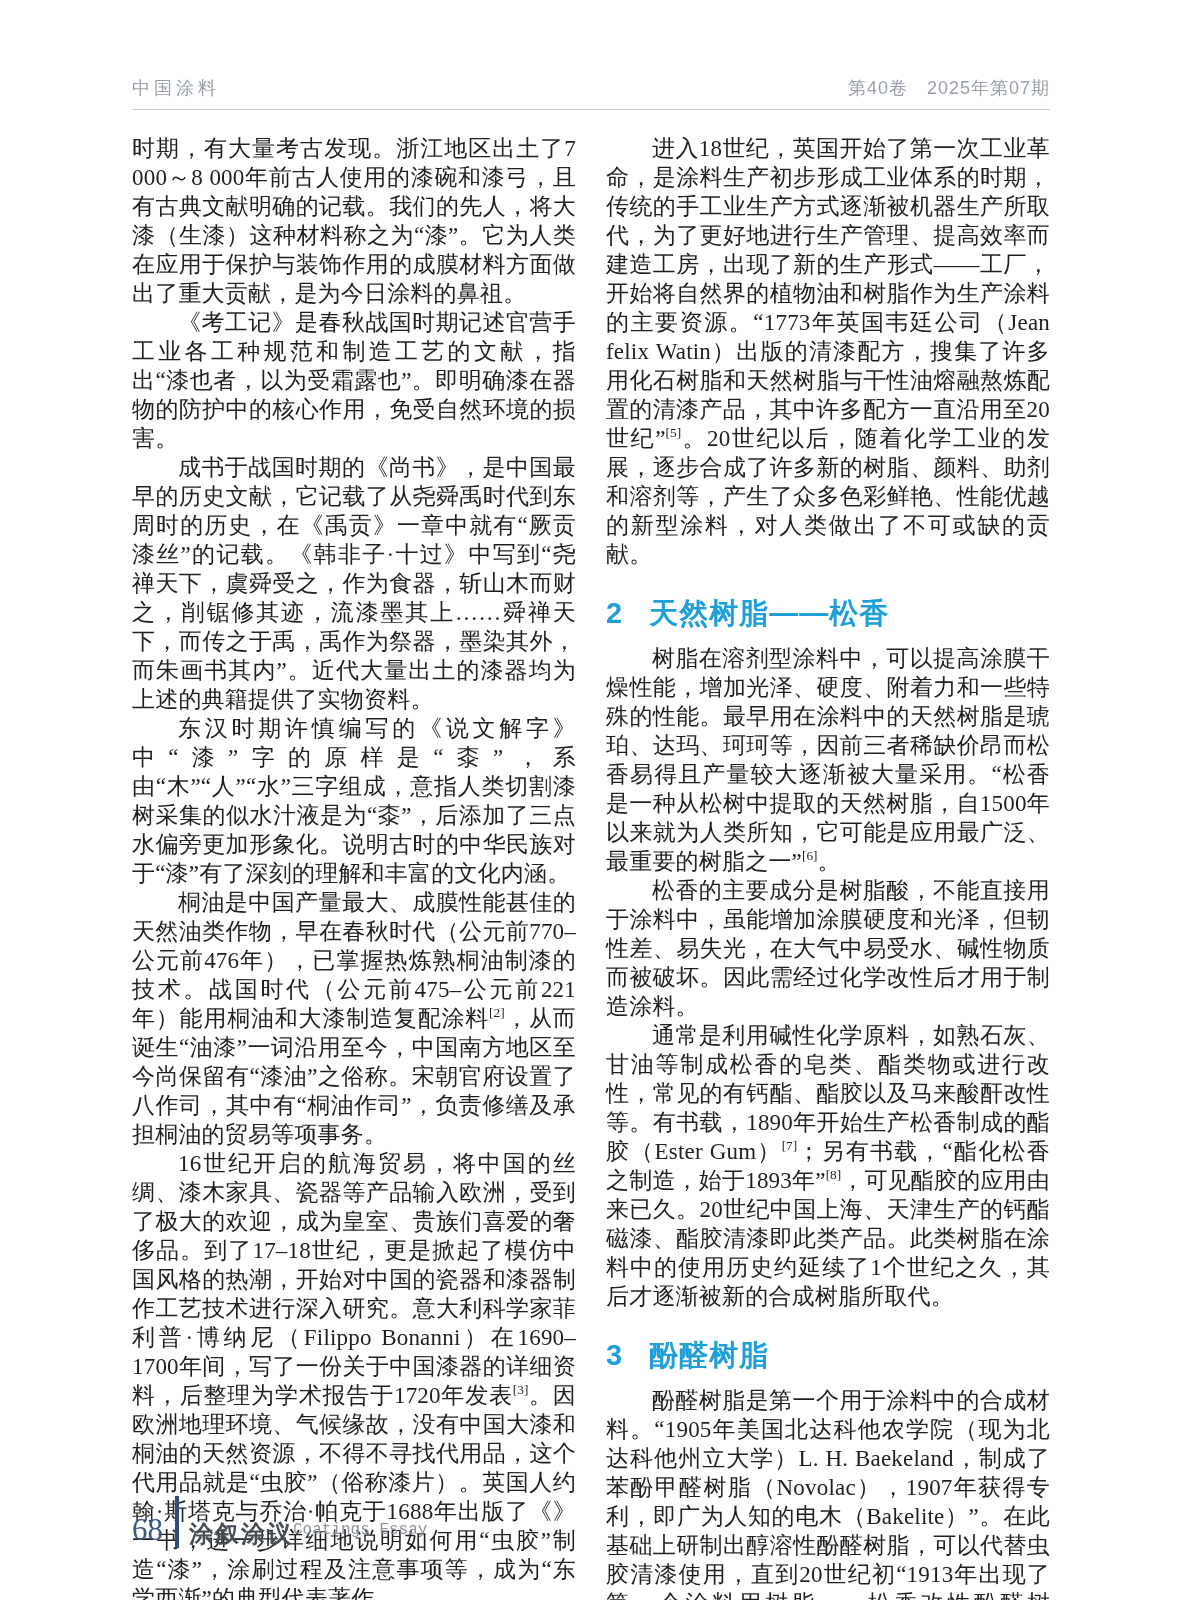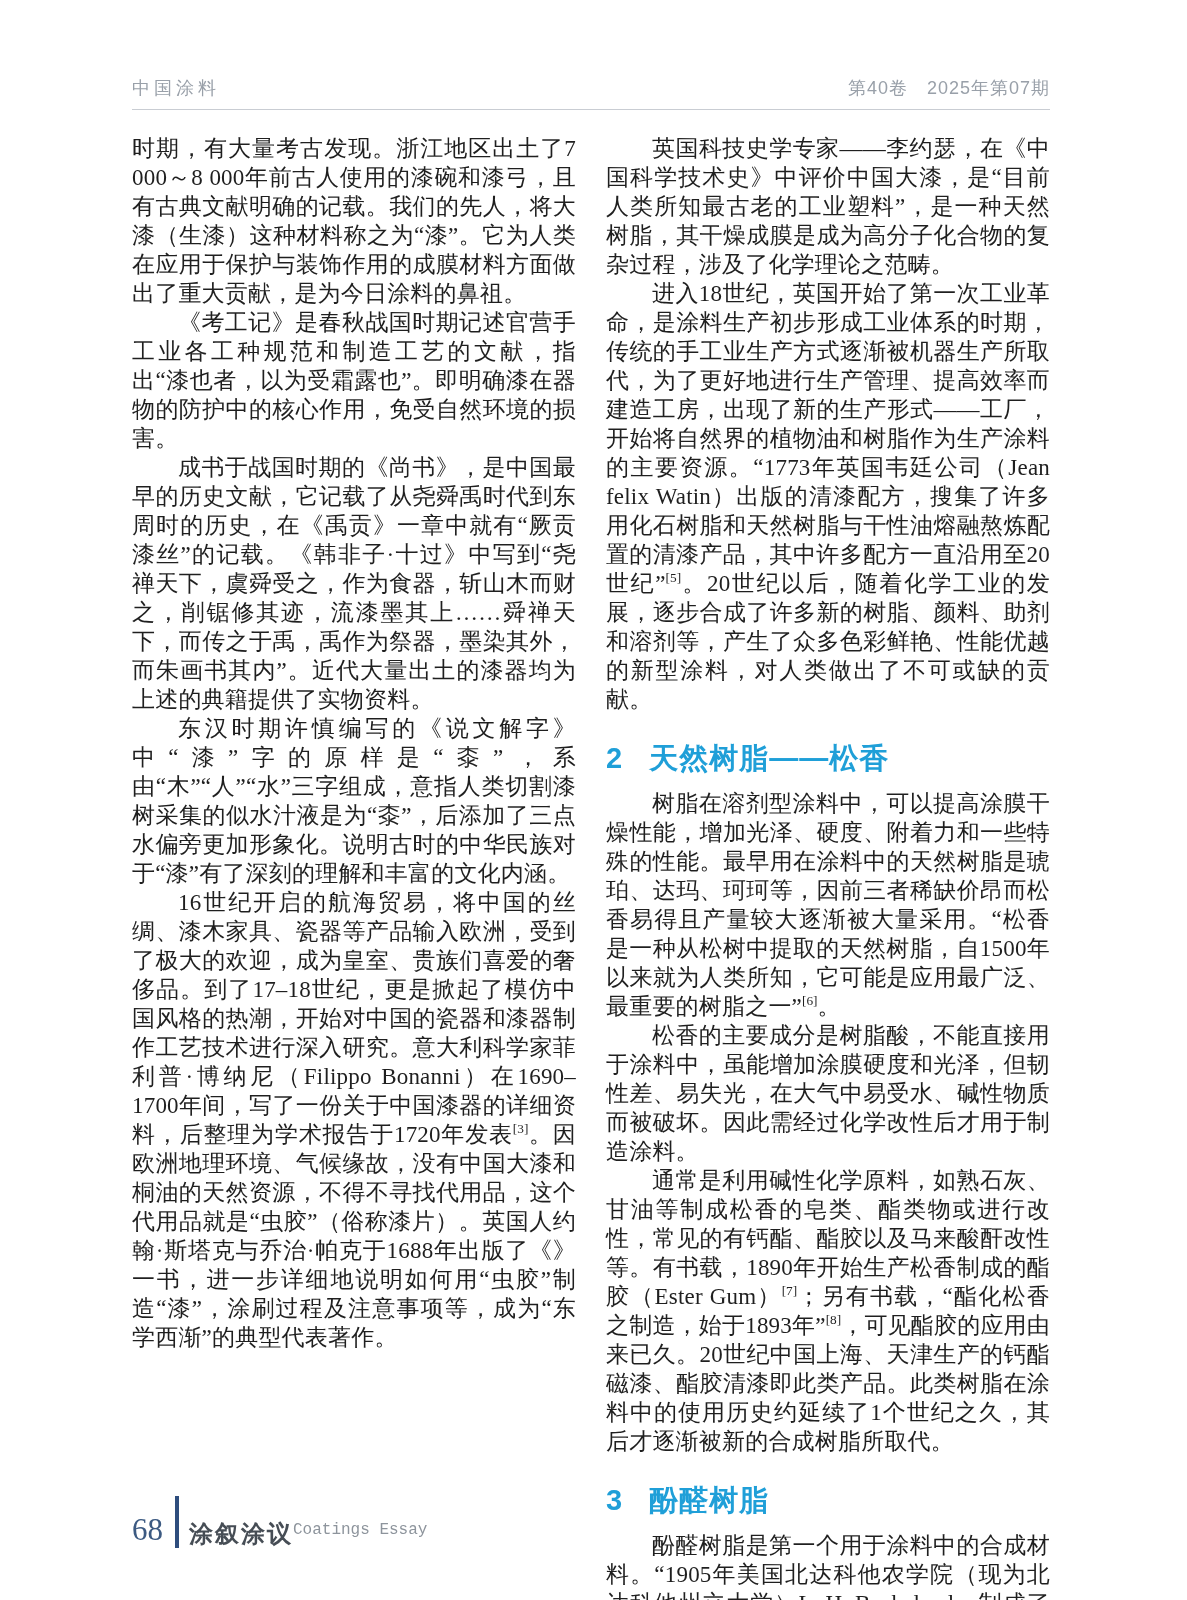--- a/index.html
+++ b/index.html
@@ -104,24 +104,24 @@
     <span class="journal-name">中国涂料</span>
     <span class="issue-info">第40卷　2025年第07期</span>
   </header>
 
   <main class="columns">
     <section class="col">
         <p class="body-para flush">时期，有大量考古发现。浙江地区出土了7 000～8 000年前古人使用的漆碗和漆弓，且有古典文献明确的记载。我们的先人，将大漆（生漆）这种材料称之为“漆”。它为人类在应用于保护与装饰作用的成膜材料方面做出了重大贡献，是为今日涂料的鼻祖。</p>
         <p class="body-para">《考工记》是春秋战国时期记述官营手工业各工种规范和制造工艺的文献，指出“漆也者，以为受霜露也”。即明确漆在器物的防护中的核心作用，免受自然环境的损害。</p>
         <p class="body-para">成书于战国时期的《尚书》，是中国最早的历史文献，它记载了从尧舜禹时代到东周时的历史，在《禹贡》一章中就有“厥贡漆丝”的记载。《韩非子·十过》中写到“尧禅天下，虞舜受之，作为食器，斩山木而财之，削锯修其迹，流漆墨其上……舜禅天下，而传之于禹，禹作为祭器，墨染其外，而朱画书其内”。近代大量出土的漆器均为上述的典籍提供了实物资料。</p>
         <p class="body-para">东汉时期许慎编写的《说文解字》中“漆”字的原样是“桼”，系由“木”“人”“水”三字组成，意指人类切割漆树采集的似水汁液是为“桼”，后添加了三点水偏旁更加形象化。说明古时的中华民族对于“漆”有了深刻的理解和丰富的文化内涵。</p>
+        <p class="body-para">桐油是中国产量最大、成膜性能甚佳的天然油类作物，早在春秋时代（公元前770–公元前476年），已掌握热炼熟桐油制漆的技术。战国时代（公元前475–公元前221年）能用桐油和大漆制造复配涂料<sup class="ref">[2]</sup>，从而诞生“油漆”一词沿用至今，中国南方地区至今尚保留有“漆油”之俗称。宋朝官府设置了八作司，其中有“桐油作司”，负责修缮及承担桐油的贸易等项事务。</p>
         <p class="body-para">16世纪开启的航海贸易，将中国的丝绸、漆木家具、瓷器等产品输入欧洲，受到了极大的欢迎，成为皇室、贵族们喜爱的奢侈品。到了17–18世纪，更是掀起了模仿中国风格的热潮，开始对中国的瓷器和漆器制作工艺技术进行深入研究。意大利科学家菲利普·博纳尼（Filippo Bonanni）在1690–1700年间，写了一份关于中国漆器的详细资料，后整理为学术报告于1720年发表<sup class="ref">[3]</sup>。因欧洲地理环境、气候缘故，没有中国大漆和桐油的天然资源，不得不寻找代用品，这个代用品就是“虫胶”（俗称漆片）。英国人约翰·斯塔克与乔治·帕克于1688年出版了《》一书，进一步详细地说明如何用“虫胶”制造“漆”，涂刷过程及注意事项等，成为“东学西渐”的典型代表著作。</p>
       </section>
     <section class="col">
-        <p class="body-para">英国科技史学专家——李约瑟，在《中国科学技术史》中评价中国大漆，是“目前人类所知最古老的工业塑料”，是一种天然树脂，其干燥成膜是成为高分子化合物的复杂过程，涉及了化学理论之范畴。</p>
         <p class="body-para">进入18世纪，英国开始了第一次工业革命，是涂料生产初步形成工业体系的时期，传统的手工业生产方式逐渐被机器生产所取代，为了更好地进行生产管理、提高效率而建造工房，出现了新的生产形式——工厂，开始将自然界的植物油和树脂作为生产涂料的主要资源。“1773年英国韦廷公司（Jean felix Watin）出版的清漆配方，搜集了许多用化石树脂和天然树脂与干性油熔融熬炼配置的清漆产品，其中许多配方一直沿用至20世纪”<sup class="ref">[5]</sup>。20世纪以后，随着化学工业的发展，逐步合成了许多新的树脂、颜料、助剂和溶剂等，产生了众多色彩鲜艳、性能优越的新型涂料，对人类做出了不可或缺的贡献。</p>
         <h2 class="section-heading">
           <span>2</span>
           <span>天然树脂——松香</span>
         </h2>
         <p class="body-para">树脂在溶剂型涂料中，可以提高涂膜干燥性能，增加光泽、硬度、附着力和一些特殊的性能。最早用在涂料中的天然树脂是琥珀、达玛、珂珂等，因前三者稀缺价昂而松香易得且产量较大逐渐被大量采用。“松香是一种从松树中提取的天然树脂，自1500年以来就为人类所知，它可能是应用最广泛、最重要的树脂之一”<sup class="ref">[6]</sup>。</p>
         <p class="body-para">松香的主要成分是树脂酸，不能直接用于涂料中，虽能增加涂膜硬度和光泽，但韧性差、易失光，在大气中易受水、碱性物质而被破坏。因此需经过化学改性后才用于制造涂料。</p>
         <p class="body-para">通常是利用碱性化学原料，如熟石灰、甘油等制成松香的皂类、酯类物或进行改性，常见的有钙酯、酯胶以及马来酸酐改性等。有书载，1890年开始生产松香制成的酯胶（Ester Gum）<sup class="ref">[7]</sup>；另有书载，“酯化松香之制造，始于1893年”<sup class="ref">[8]</sup>，可见酯胶的应用由来已久。20世纪中国上海、天津生产的钙酯磁漆、酯胶清漆即此类产品。此类树脂在涂料中的使用历史约延续了1个世纪之久，其后才逐渐被新的合成树脂所取代。</p>
         <h2 class="section-heading">
           <span>3</span>

